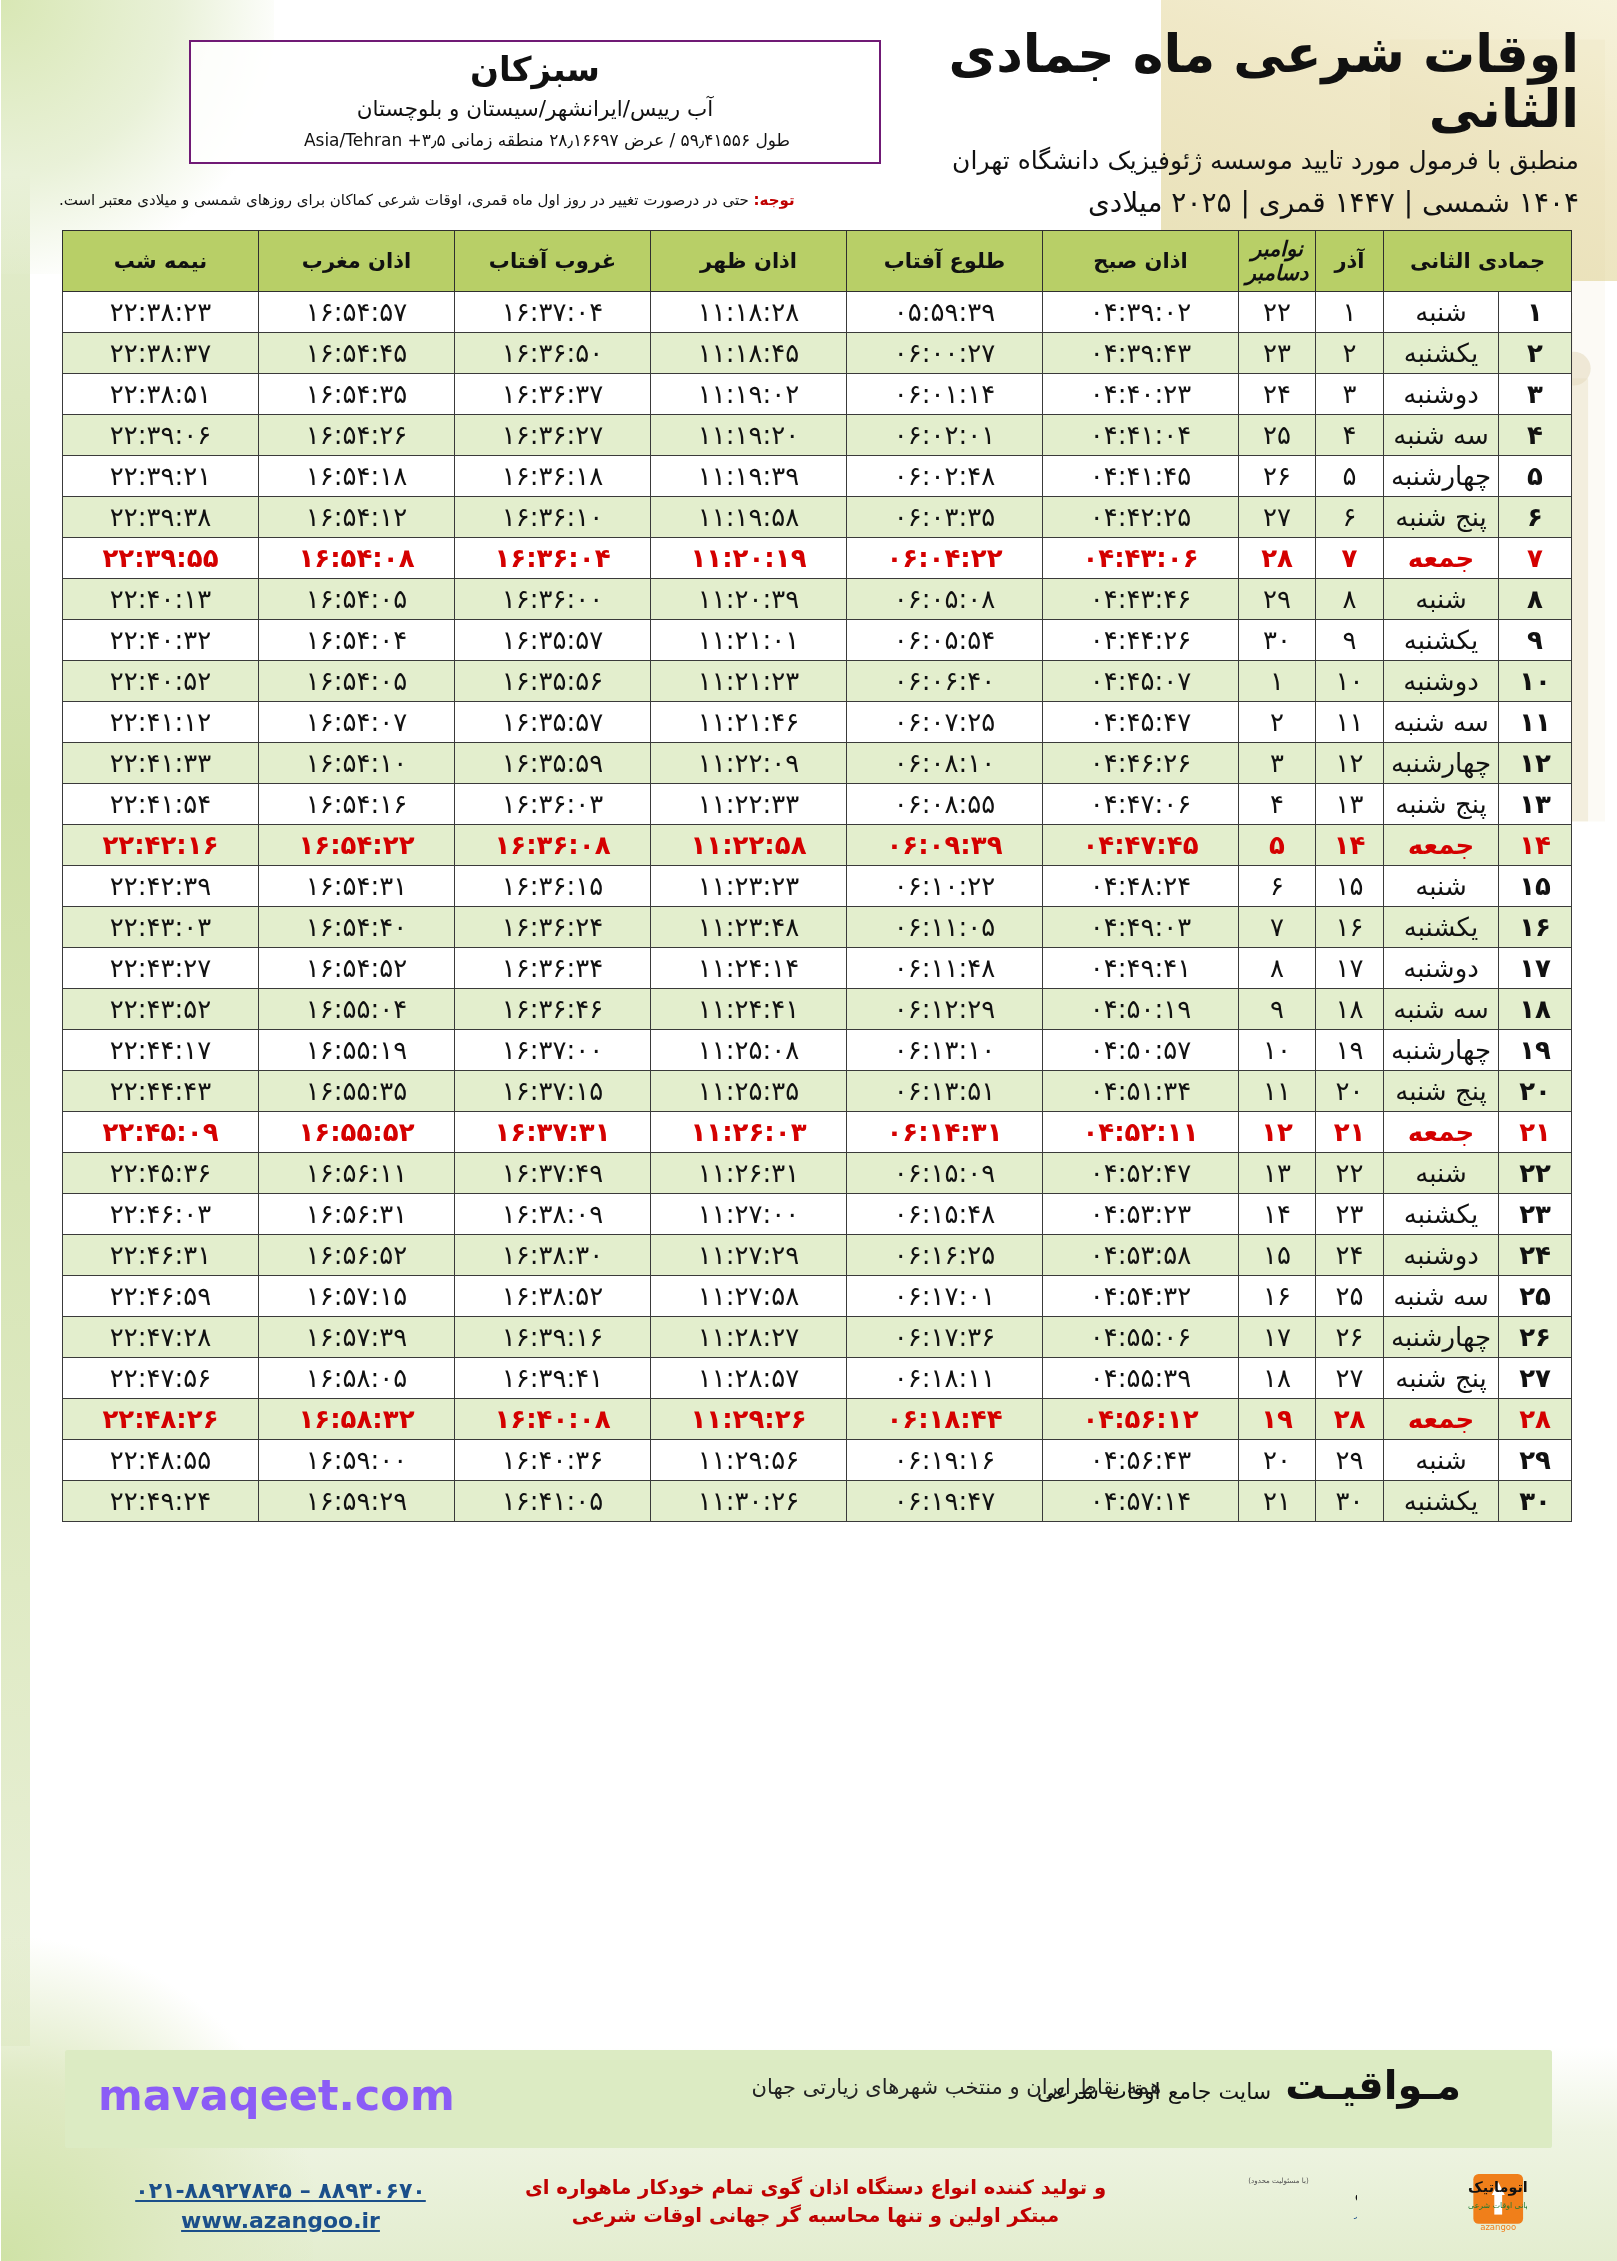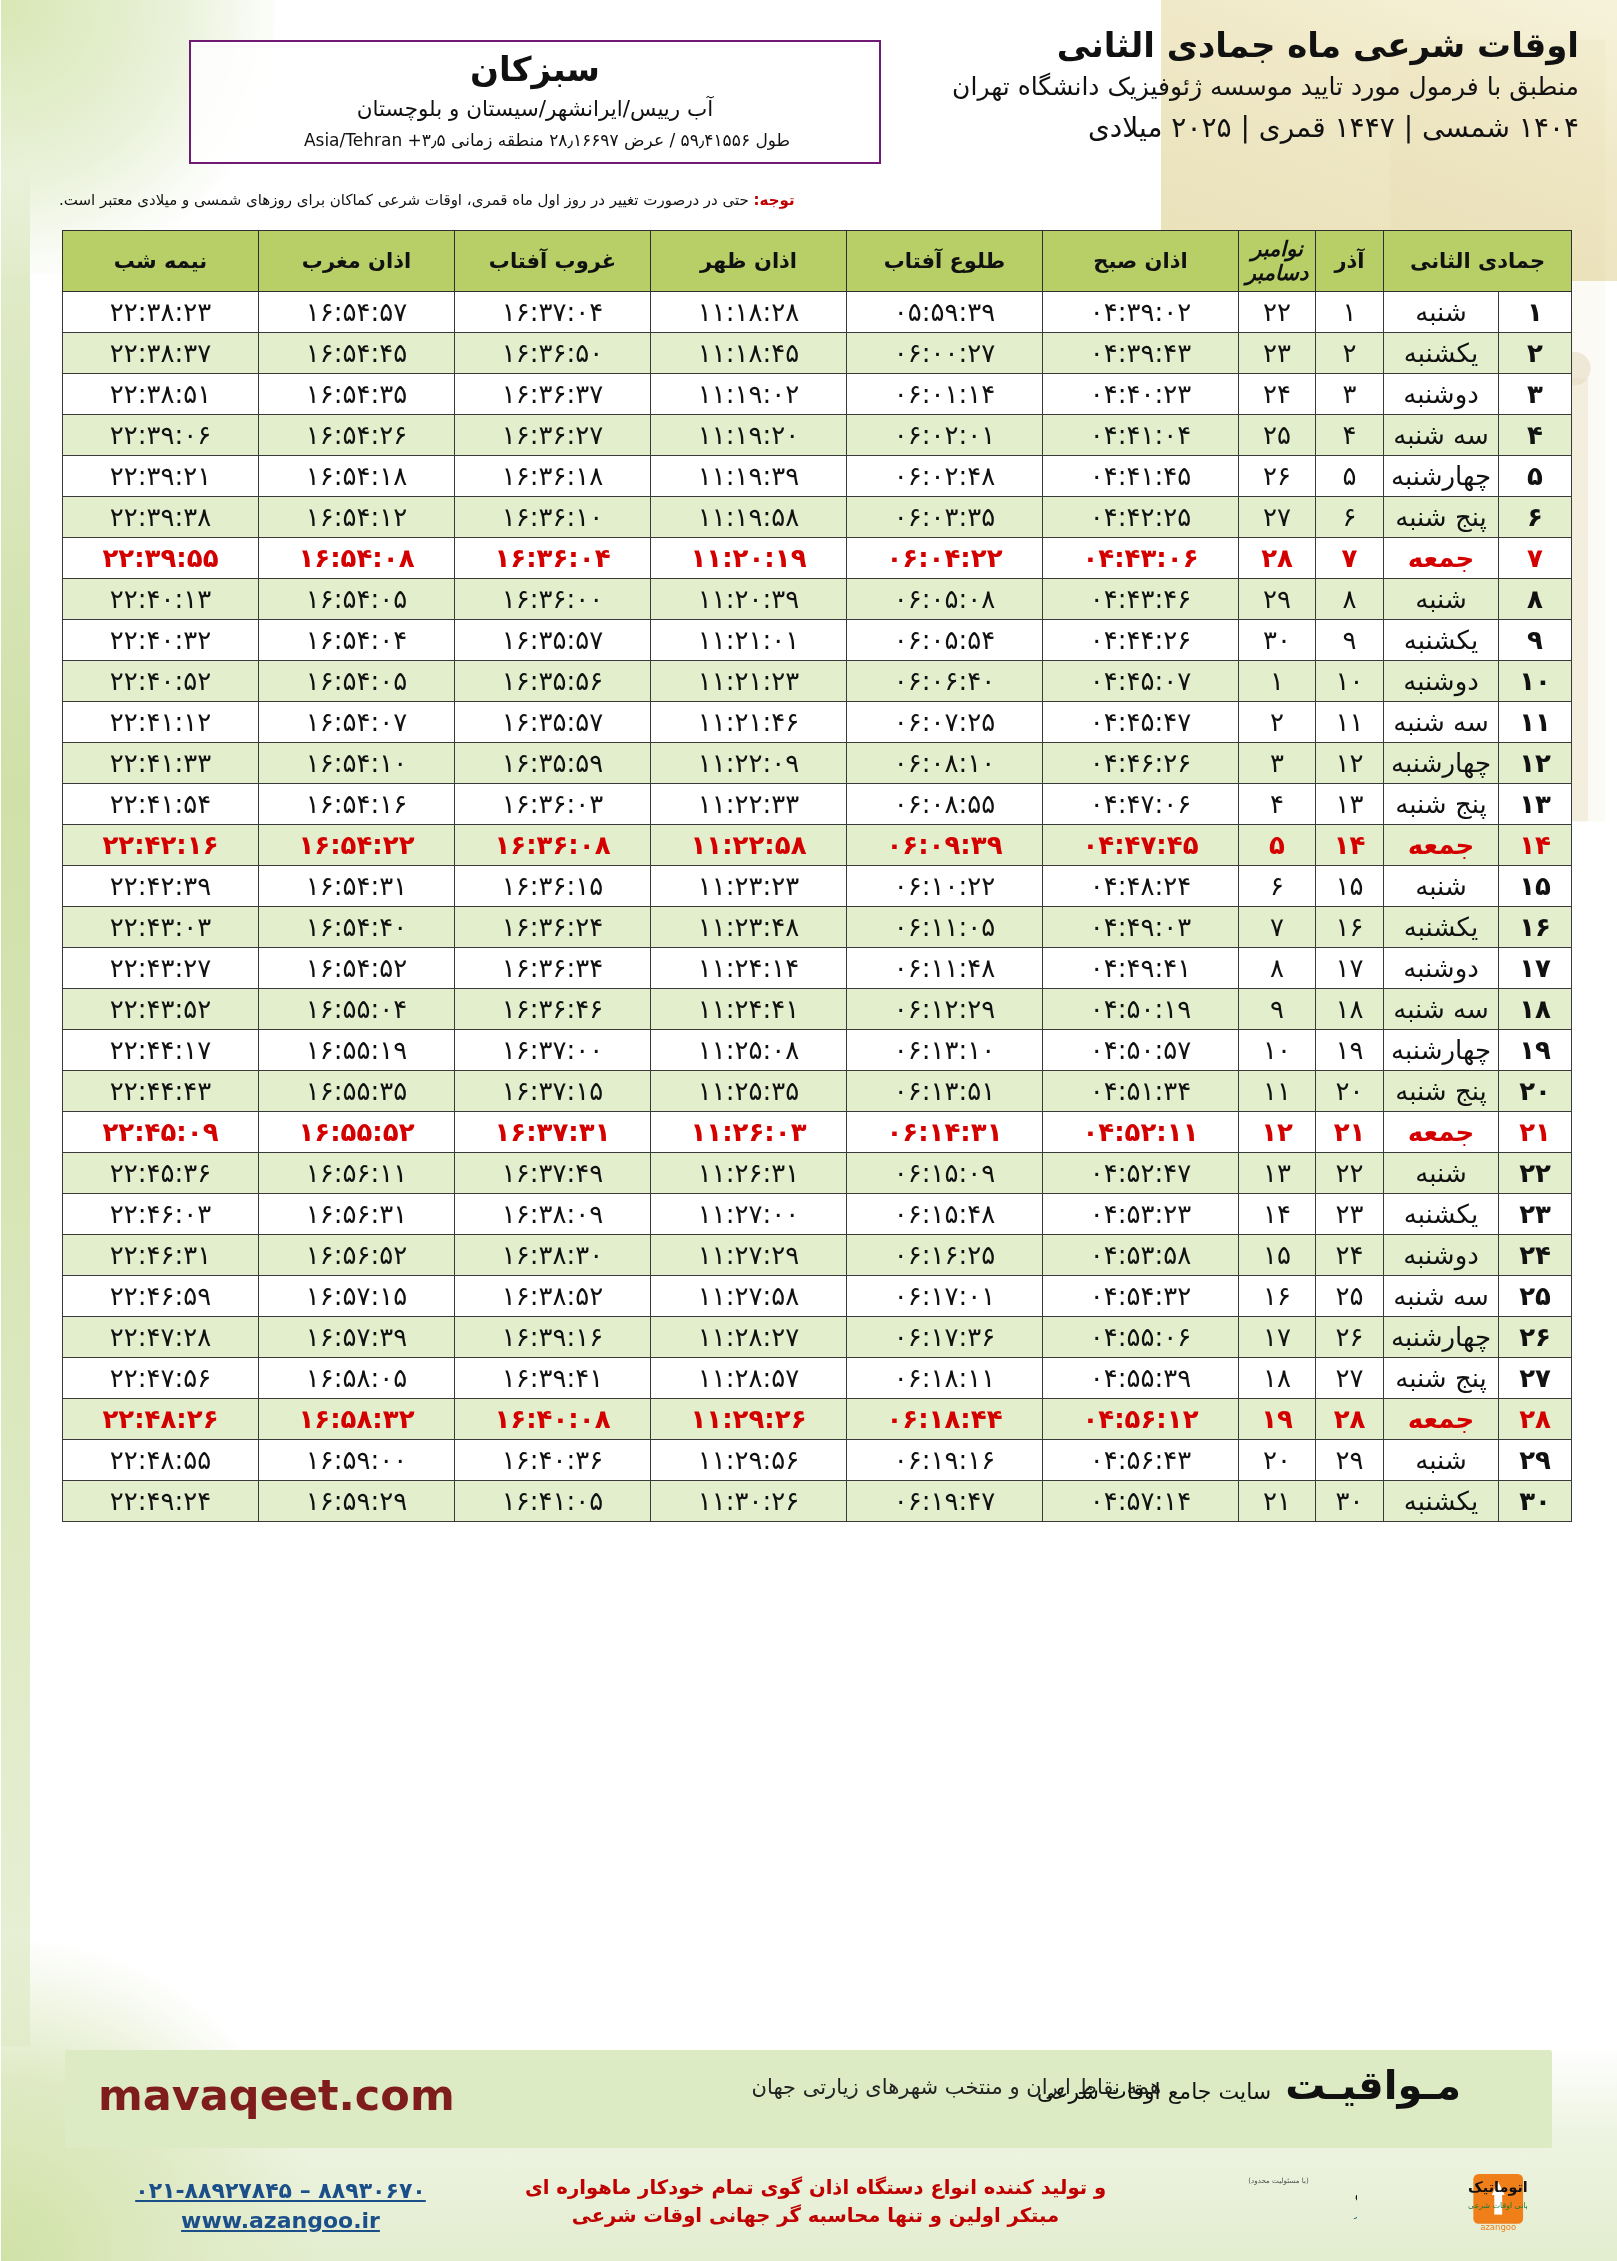--- a/index.html
+++ b/index.html
@@ -41,21 +41,21 @@
   .header{position:absolute;left:0;top:0;width:1618px;height:215px;}
   .city-box{
     position:absolute;right:737px;top:40px;width:692px;height:124px;
     border:2px solid #701a75;background:rgba(255,255,255,.82);
     text-align:center;box-sizing:border-box;padding-top:6.5px;
   }
   .city-name{font-size:34px;font-weight:bold;color:#111;letter-spacing:0.7px;}
   .city-sub{font-size:21.5px;color:#111;margin-top:7.8px;}
   .city-coord{font-size:17px;color:#111;margin-top:9px;direction:rtl;padding-left:24px;}
   .title-wrap{position:absolute;right:39px;top:27px;width:672px;text-align:right;}
-  .title-main{font-size:34px;font-weight:bold;color:#111;line-height:1.06;}
+  .title-main{font-size:52px;font-weight:bold;color:#111;line-height:1.06;}
   .title-sub{font-size:25px;font-weight:normal;color:#111;margin-top:9px;}
   .title-years{font-size:28px;color:#111;margin-top:10.4px;}
   .note{
     position:absolute;right:39px;top:191px;width:1520px;text-align:left;
     font-size:15px;color:#111;
   }
   .note b{color:#c00000;}
 
   
   table.cal{
@@ -89,21 +89,21 @@
   col.c-greg{width:77px;}
   col.c-t{width:196px;}
 
   
   .footer{position:absolute;left:0;bottom:0;width:1618px;height:215px;}
   .footer-band{
     position:absolute;left:65px;top:3.9px;width:1487px;height:98px;
     background:#dcebc3;border-radius:2.6px;
   }
   .mavaqeet{
-    position:absolute;left:98px;top:23.5px;font-size:43px;font-weight:bold;color:#7f1d1d;
+    position:absolute;left:98px;top:23.5px;font-size:43px;font-weight:bold;color:#8b5cf6;
     font-family:"DejaVu Sans",sans-serif;
   }
   .mv-slogan{
     position:absolute;right:457px;top:29px;font-size:21px;color:#222;text-align:right;
   }
   .mv-brand{
     position:absolute;right:157px;top:15.7px;font-size:40px;font-weight:bold;color:#111;
   }
   .mv-brand small{font-size:22px;font-weight:normal;}
   .foot-phone{

